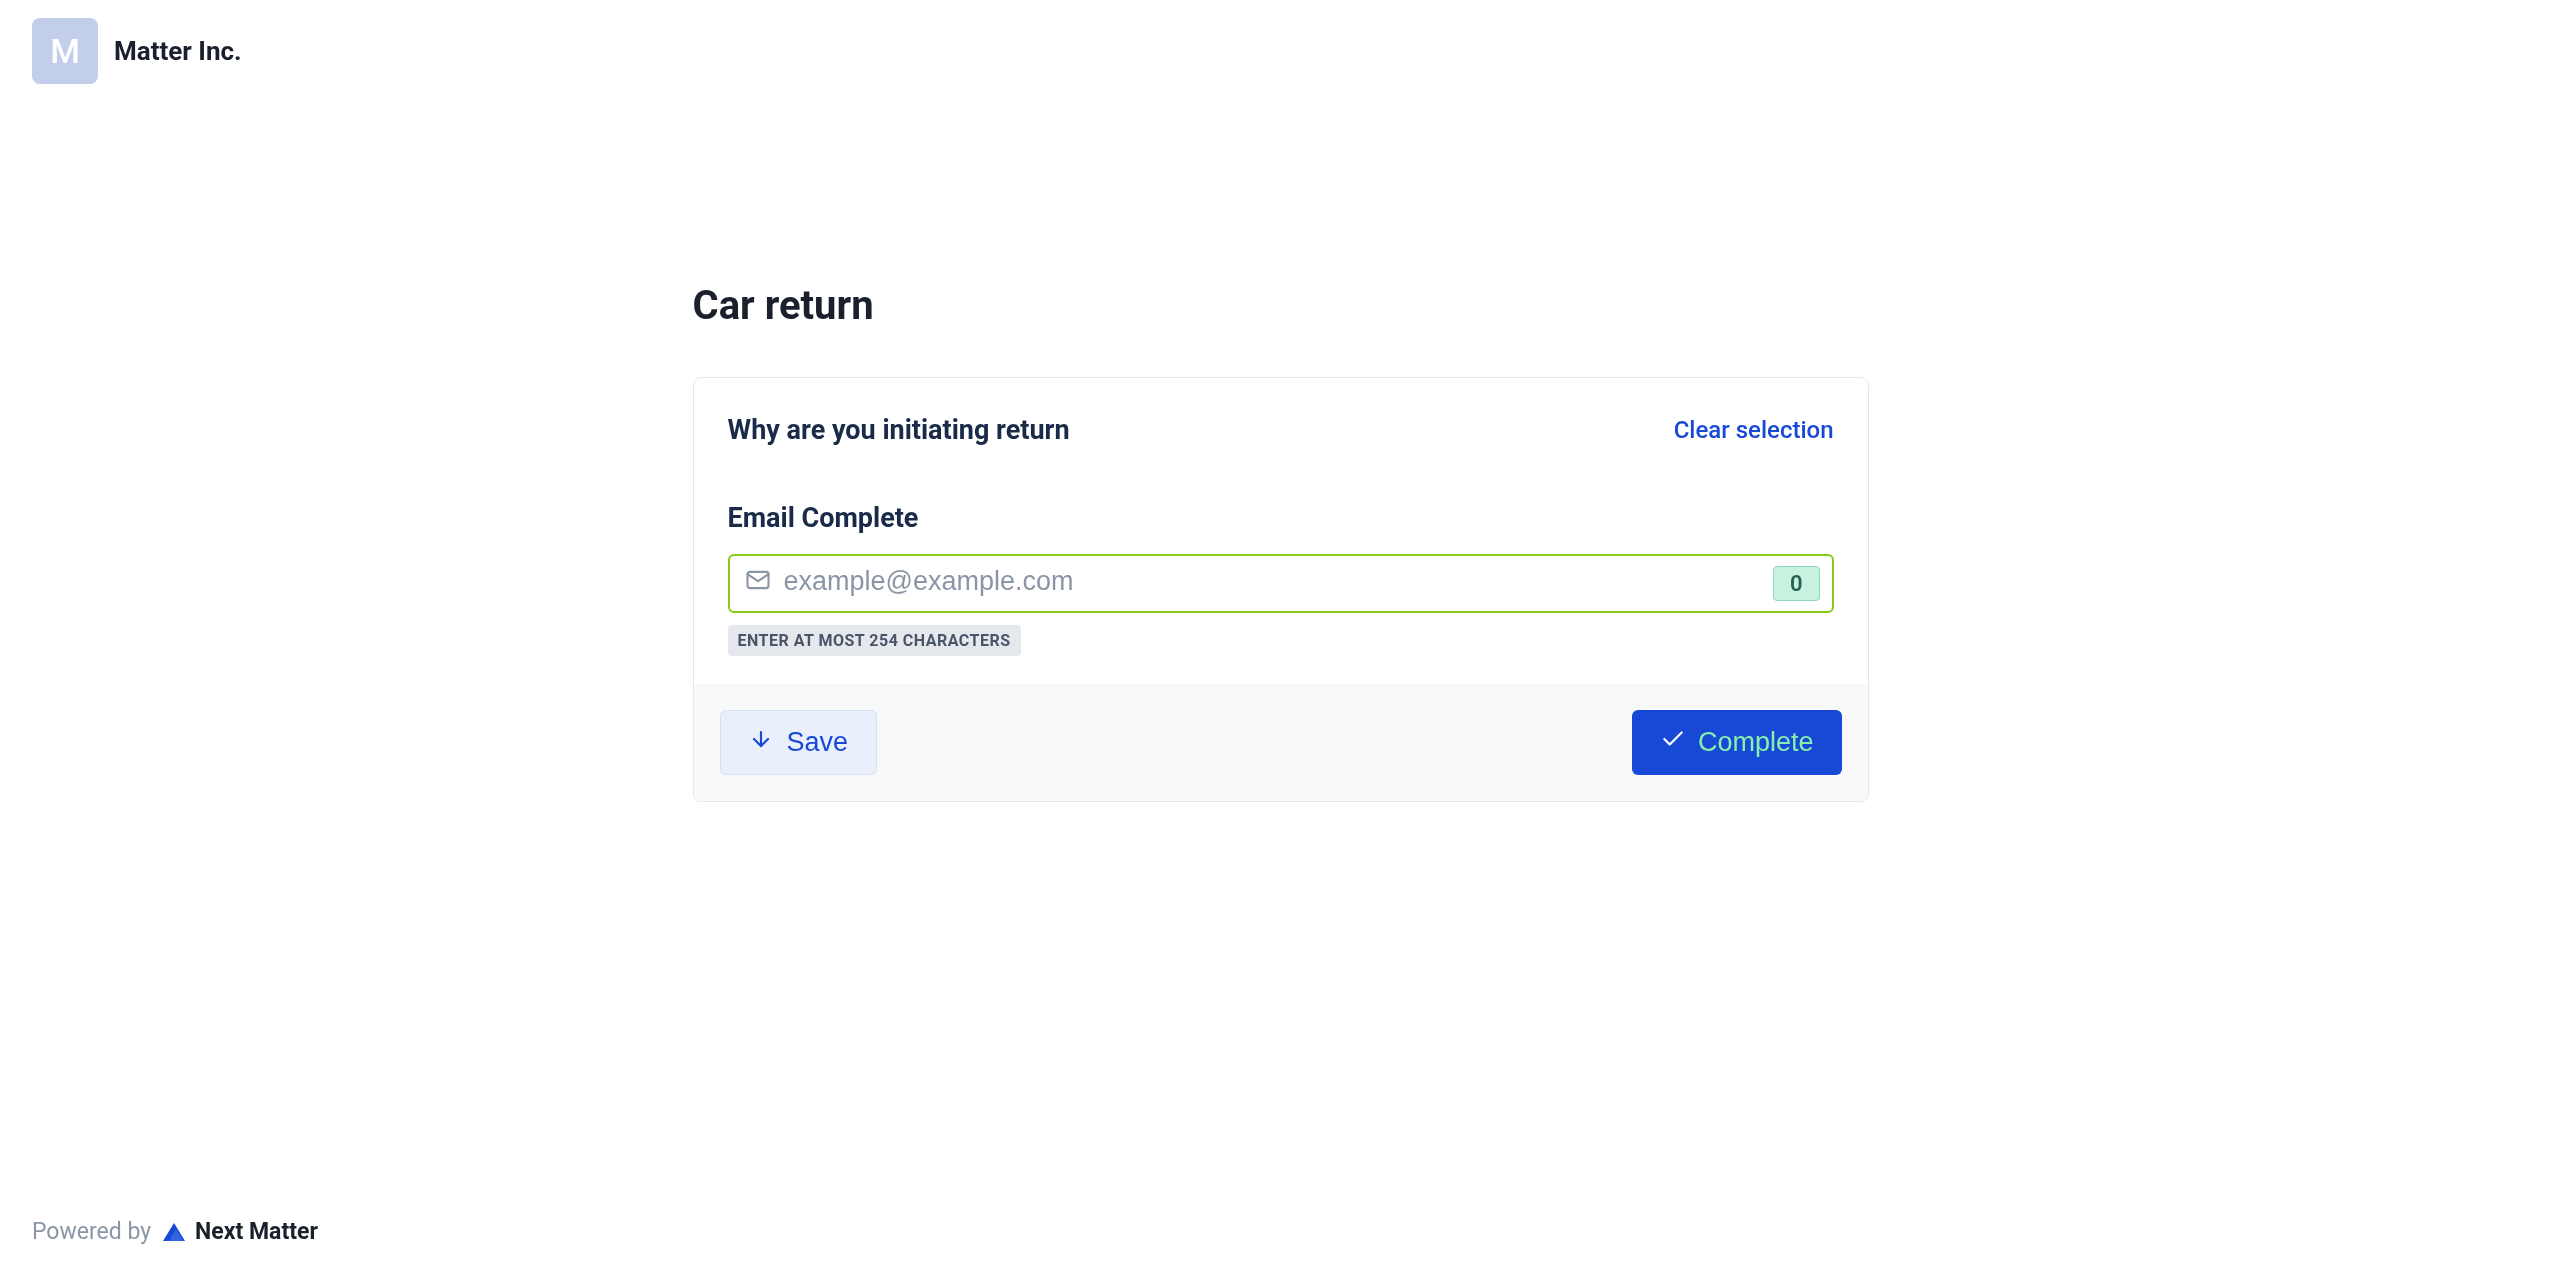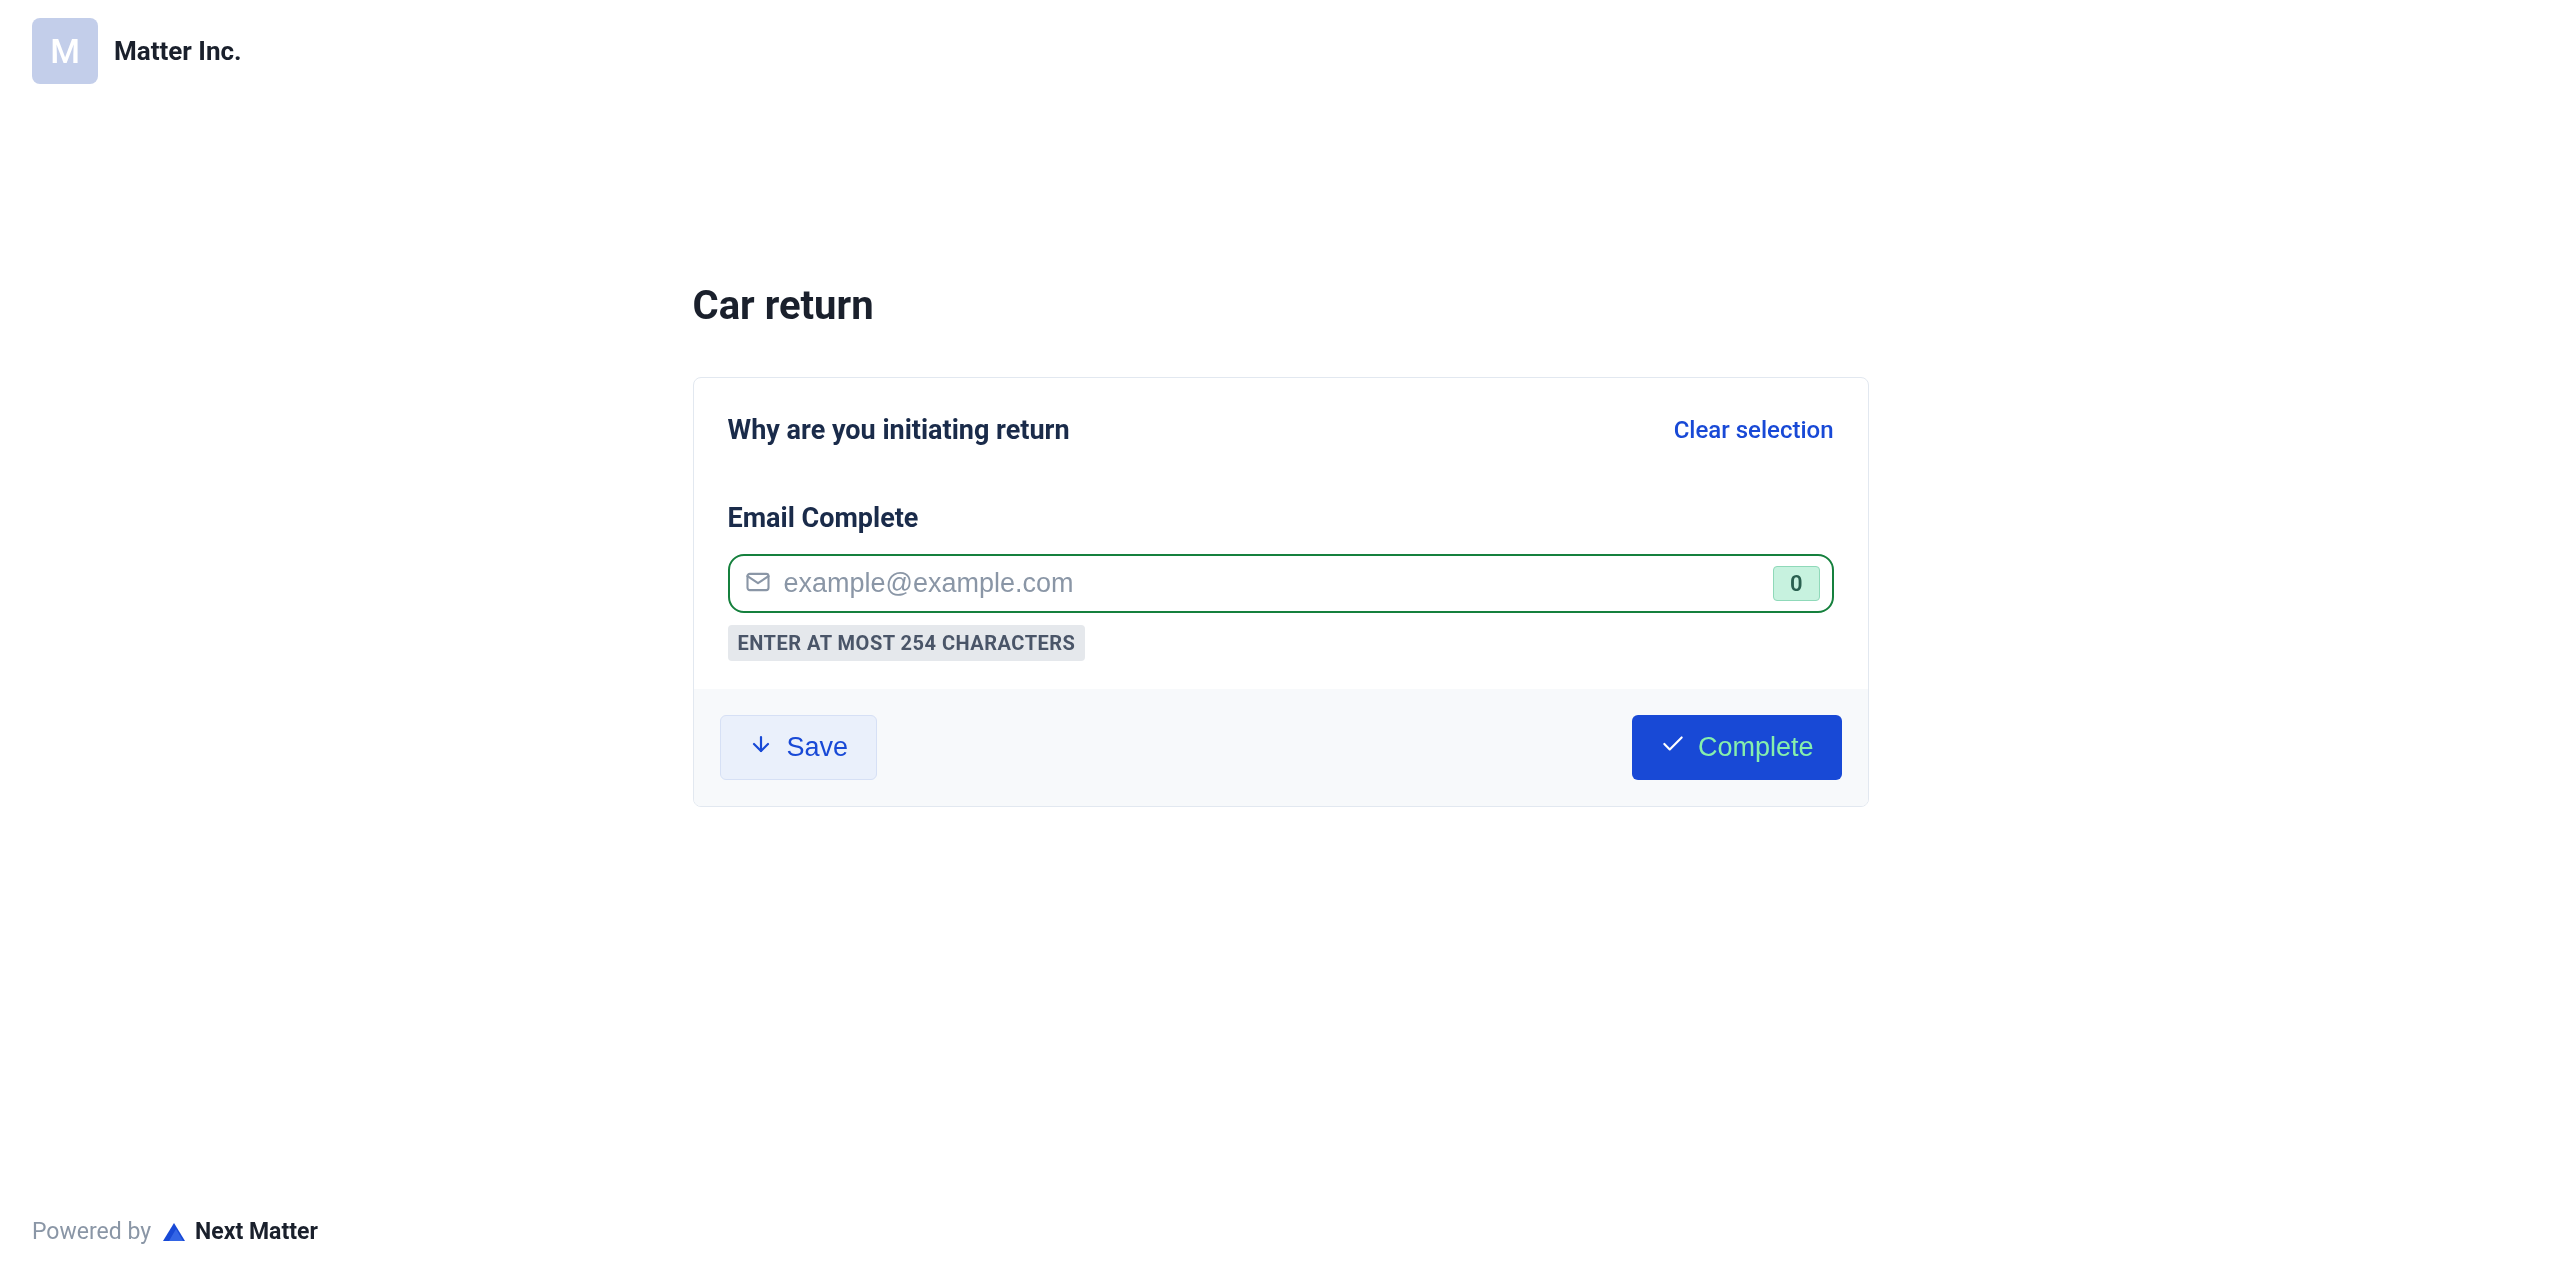--- a/index.html
+++ b/index.html
@@ -114,23 +114,23 @@
       background: #ffffff;
       cursor: pointer;
     }
     
     .select-value {
       flex: 1;
     }
     
     .email-control {
       display: flex;
-      align-items: center;
-      border: 2px solid #15803d;
-      border-radius: 16px;
+      align-items: flex-start;
+      border: 2px solid #84cc16;
+      border-radius: 6px;
       padding: 10px 12px 10px 14px;
       background: #ffffff;
       gap: 12px;
     }
     
     .email-icon {
       color: #8a96a6;
       flex-shrink: 0;
     }
     
@@ -154,21 +154,21 @@
       padding: 4px 16px;
       font-size: 22px;
       font-weight: 600;
       color: #2a6050;
     }
     
     .helper-badge {
       display: inline-block;
       background-color: #e5e8ec;
       color: #4a5568;
-      font-size: 20px;
+      font-size: 16px;
       font-weight: 700;
       padding: 6px 10px;
       border-radius: 4px;
       margin-top: 12px;
       letter-spacing: 0.5px;
     }
     
     .card-footer {
       background-color: #f7f9fb;
       padding: 26px 26px;

